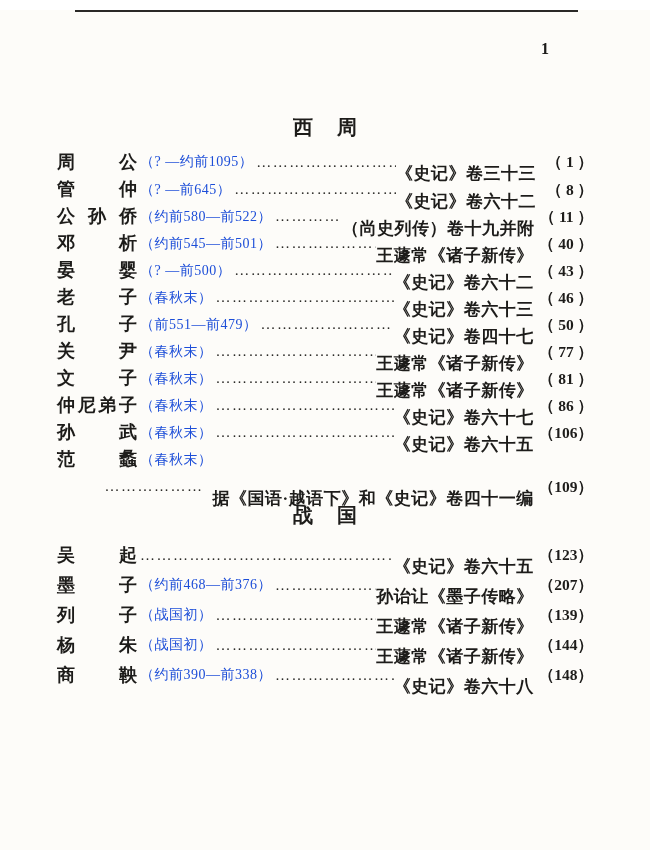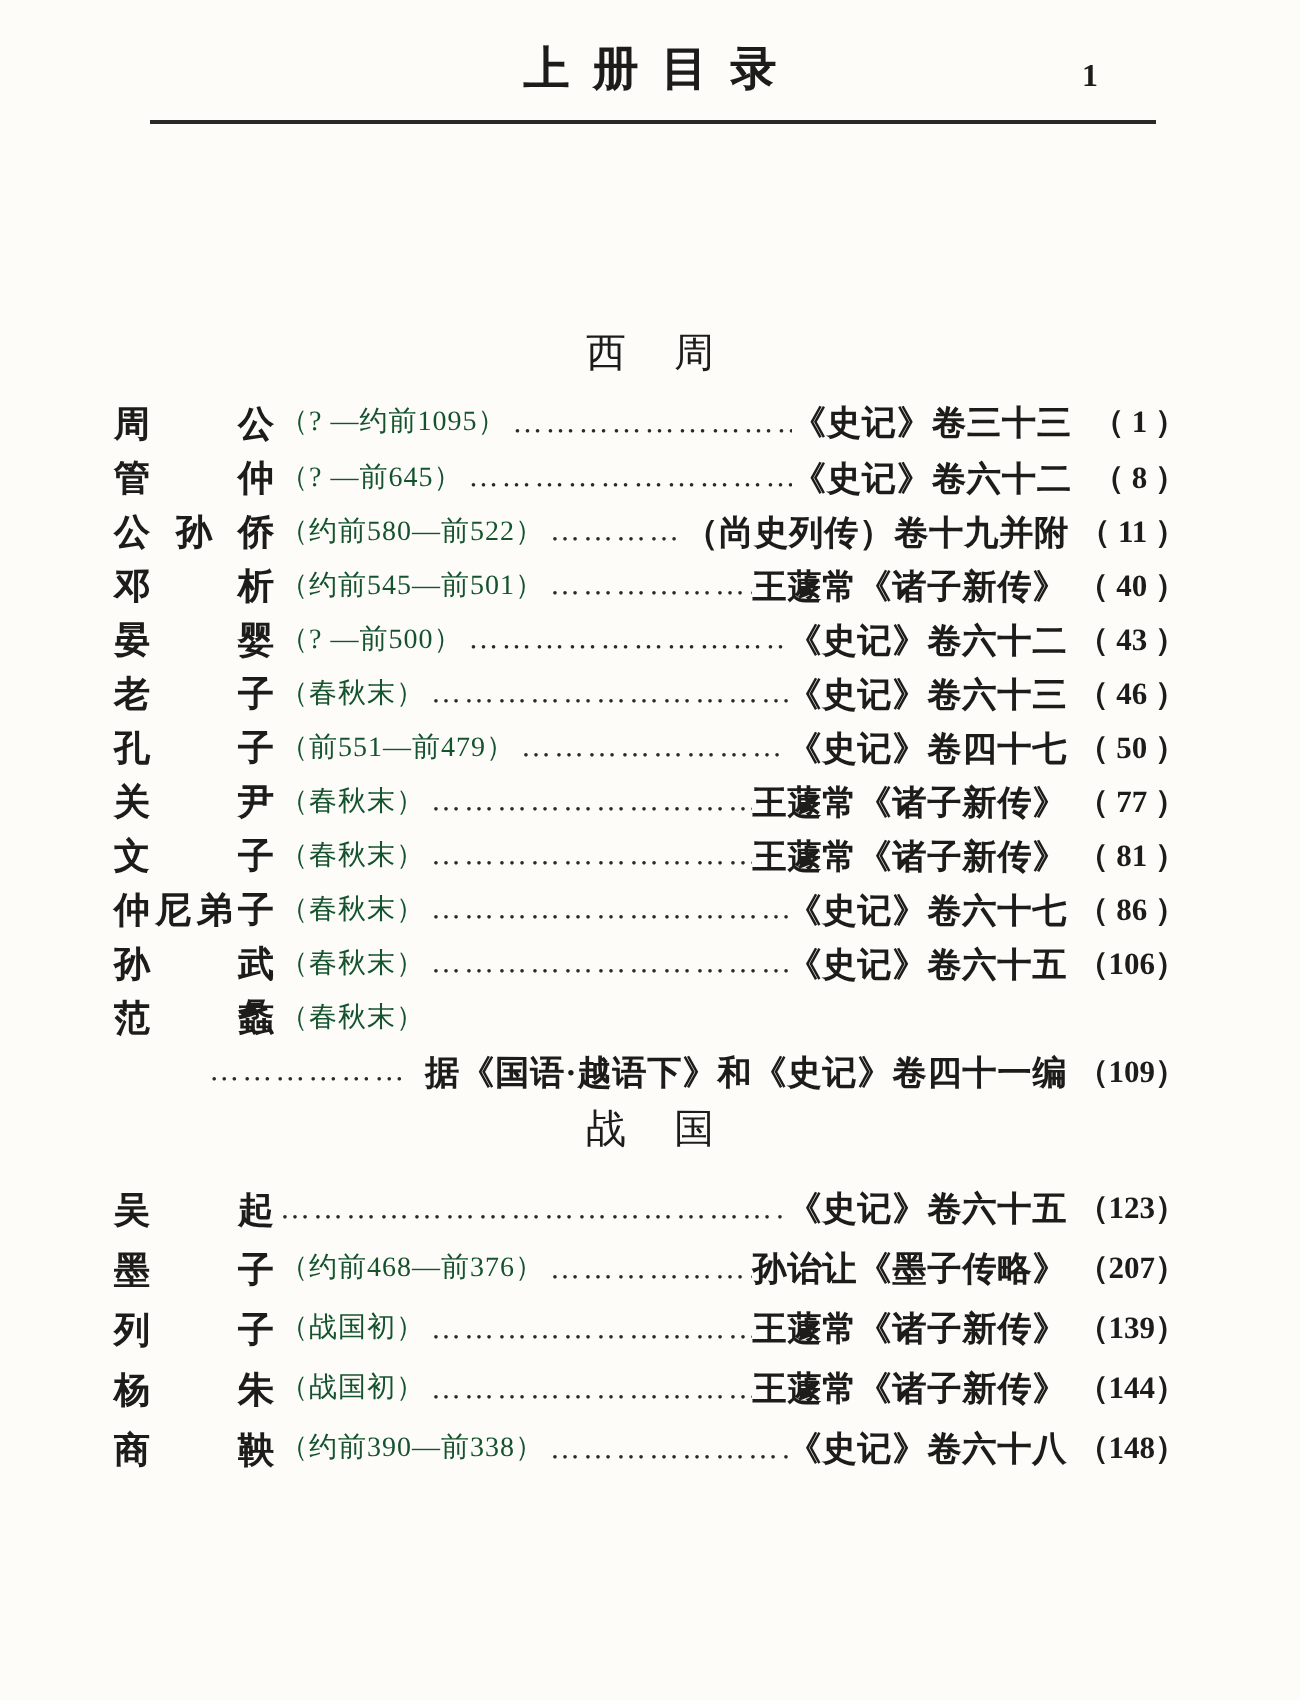--- a/index.html
+++ b/index.html
@@ -26,62 +26,61 @@
   }
   .rule {
     margin:10px 0 0 75px; width:503px; height:0;
     border:0; border-top:2px solid #2a2927;
   }
   
   .toc { padding:0 57px; }
   .section-title {
     margin:0; text-align:center;
     font-family:"Liberation Sans", sans-serif;
-    font-size:20px; line-height:30px; font-weight:400;
+    font-size:20px; line-height:30px; font-weight:700;
     letter-spacing:1.2em; text-indent:1.2em;
   }
   .sec-zhou    .section-title { margin-top:100px; margin-bottom:6px; }
   .sec-spring  .section-title { margin-top:22px;  margin-bottom:6px; }
   .sec-warring .section-title { margin-top:0;  margin-bottom:10px; }
 
   .entry {
-    display:flex; align-items:flex-end;
+    display:flex; align-items:center;
     height:28px; line-height:28px; font-size:17px;
     white-space:nowrap;
   }
   .sec-spring  .entry { height:27px; line-height:27px; }
   .sec-warring .entry { height:30px; line-height:30px; }
 
   .ename {
     flex:none; width:80px;
     font-family:"Liberation Sans", sans-serif;
     font-weight:700; font-size:18px;
     text-align:justify; text-align-last:justify;
   }
   .edates {
     flex:none; padding-left:3px;
-    font-size:14px; letter-spacing:0.5px; color:#14532d;
+    font-size:14px; letter-spacing:0.5px; color:#1d4ed8;
   }
   .eleader {
     flex:1 1 auto; min-width:10px; overflow:hidden;
     padding:0 3px; font-size:15px; letter-spacing:1.5px; color:#2a2926;
   }
   .esource { flex:none; font-weight:700; font-size:17px; letter-spacing:0.5px;margin-top:24px; }
   .epage   { flex:none; margin-left:5px; min-width:52px; text-align:right;
              font-weight:700; font-size:15.5px; }
   
   .entry.cont { justify-content:flex-end; }
   .entry.cont .cdots { font-size:15px; letter-spacing:1.5px; margin-right:9px; color:#2a2926; }
 </style>
 </head>
 <body>
 
 <div class="page">
 
-  <div class="head-title">上册目录</div>
   <div class="folio">1</div>
   <hr class="rule">
 
   <div class="toc">
 
     <div class="sec-zhou">
       <h2 class="section-title">西周</h2>
 
       <div class="entry">
         <span class="ename">周公</span>

